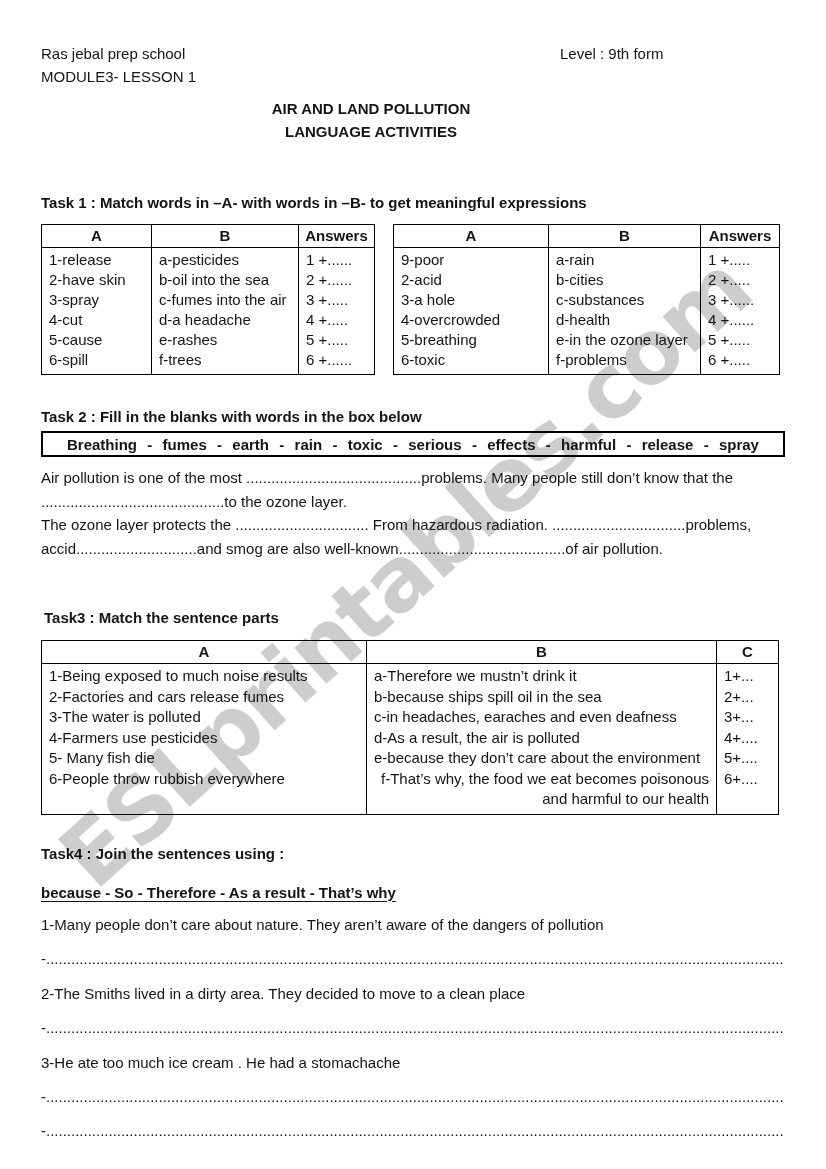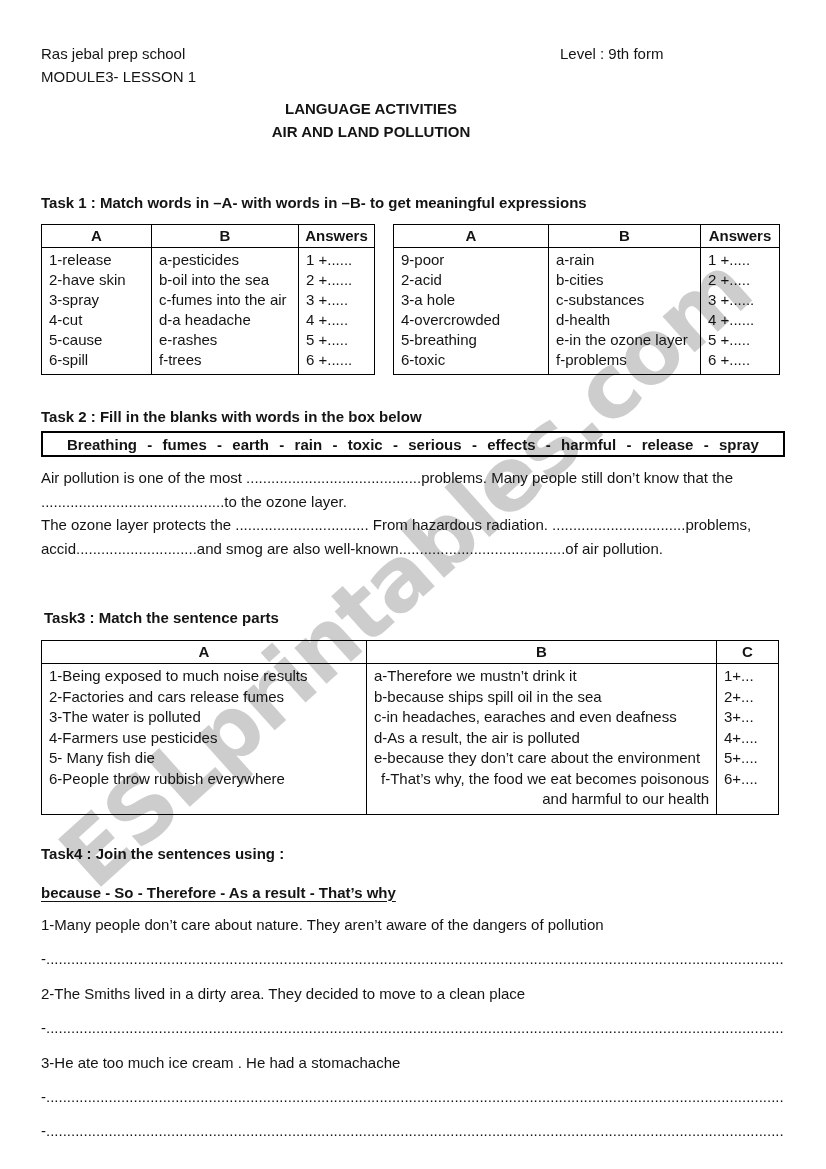--- a/index.html
+++ b/index.html
@@ -89,22 +89,22 @@
       <div class="header-left">
         <div>Ras jebal prep school</div>
         <div>MODULE3- LESSON 1</div>
       </div>
       <div class="header-right">
         <div>Level : 9th form</div>
       </div>
     </div>
 
     <div class="title-block">
+      <div>AIR AND LAND POLLUTION</div>
       <div>LANGUAGE ACTIVITIES</div>
-      <div>AIR AND LAND POLLUTION</div>
     </div>
 
     <div class="task-heading t1-heading">Task 1 : Match words in –A- with words in –B- to get meaningful expressions</div>
 
     <div class="tables-row">
       <table class="t1-left">
         <tbody>
             <tr>
           <th class="col-a">A</th>
           <th class="col-b">B</th>

